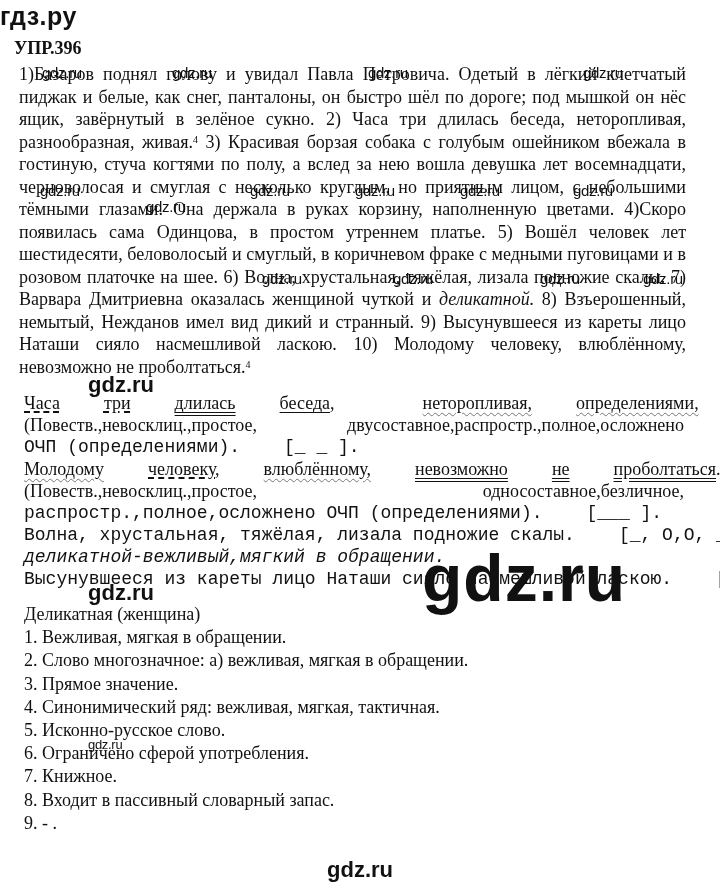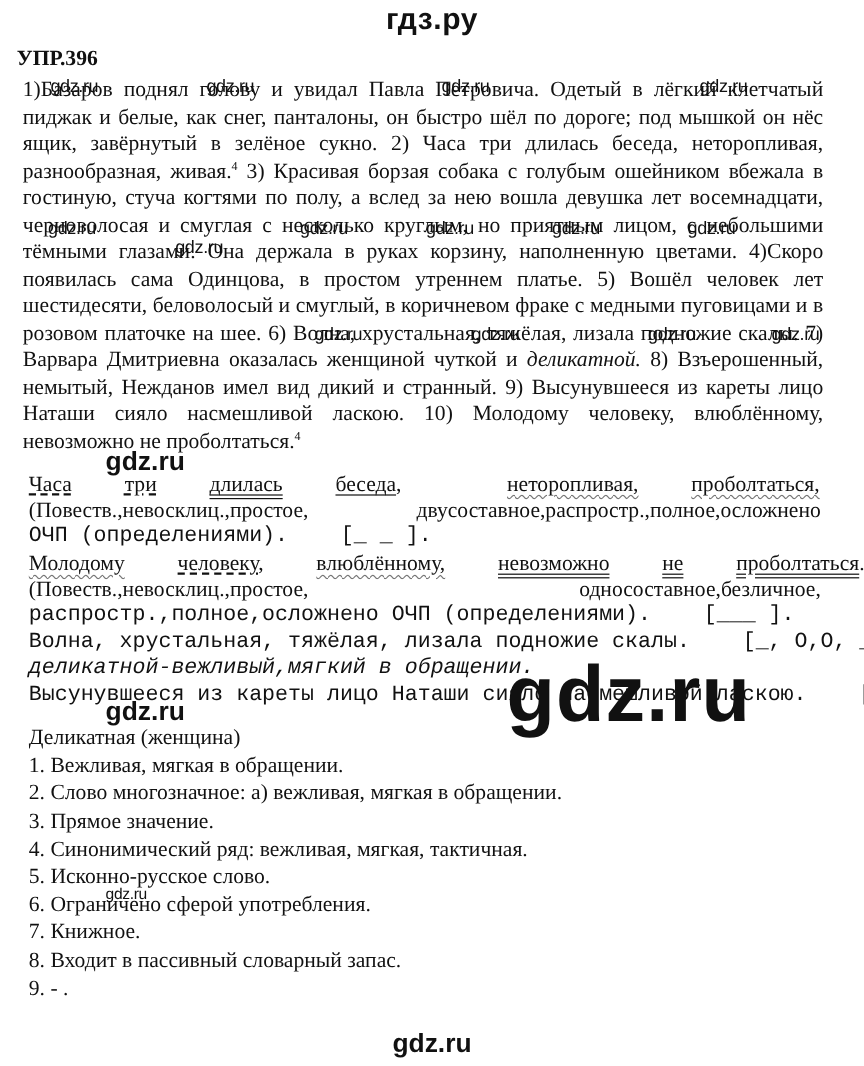--- a/index.html
+++ b/index.html
@@ -1,19 +1,19 @@
 <!DOCTYPE html>
 <html><head>
   <meta charset="utf-8">
   <style>
     html, body { margin: 0; padding: 0; background: #ffffff; }
     body { width: 720px; height: 888px; position: relative; overflow: hidden; color: #111; }
     .serif { font-family: "Liberation Serif", "DejaVu Serif", serif; }
     .sans { font-family: "Liberation Sans", "DejaVu Sans", sans-serif; }
-    .site-title { position: absolute; left: 0; width: 720px; top: 2px; text-align: center; font-size: 25px; font-weight: bold; letter-spacing: 0.5px; }
+    .site-title { position: absolute; left: 0; width: 720px; top: 2px; text-align: left; font-size: 25px; font-weight: bold; letter-spacing: 0.5px; }
     .ex-title { position: absolute; left: 14px; top: 38px; font-size: 18px; font-weight: bold; }
     .block { position: absolute; left: 19px; width: 667px; font-size: 18px; line-height: 22.5px; text-align: justify; }
     .p1 { top: 63px; }
     .p1 sup, .analysis sup { font-size: 10px; vertical-align: top; position: relative; top: -2px; }
     .it { font-style: italic; }
     .wm { position: absolute; font-size: 15px; font-weight: normal; color: #111; letter-spacing: -0.3px; }
     .wm-bold { position: absolute; font-size: 22px; font-weight: bold; }
     .wm-big { position: absolute; font-size: 66px; font-weight: bold; letter-spacing: 1px; }
     .analysis { position: absolute; left: 24px; width: 660px; font-size: 18px; line-height: 22px; }
     .line { display: flex; justify-content: space-between; white-space: nowrap; gap: 44px; }
@@ -52,21 +52,21 @@
 <span class="wm-bold sans" style="left:88px;top:372px;">gdz.ru</span>
 
 <div class="analysis serif" style="top:392px;">
   <div class="line">
     <span class="u-dash">Часа</span>
     <span class="u-dash">три</span>
     <span class="u-double">длилась</span>
     <span><span class="u-single">беседа</span><span>,</span></span>
     <span style="width:40px;"></span>
     <span class="u-wave">неторопливая,</span>
-    <span class="u-wave">проболтаться,</span>
+    <span class="u-wave">определениями,</span>
     <span><span class="u-wave">живая</span><span>.</span></span>
   </div>
   <div class="line">
     <span>(Повеств.,невосклиц.,простое,</span>
     <span>двусоставное,распростр.,полное,осложнено</span>
   </div>
   <div class="line left">
     <span>ОЧП (определениями).</span>
       <span class="schema">[_ _ ].</span>
   </div>

